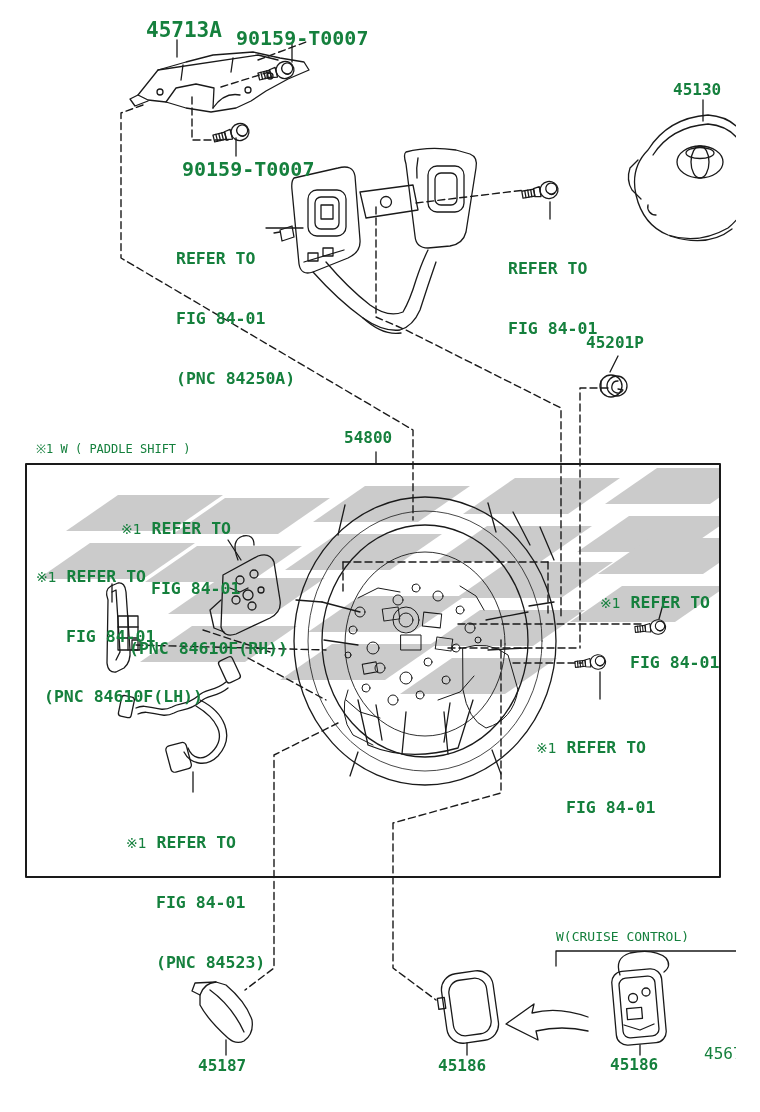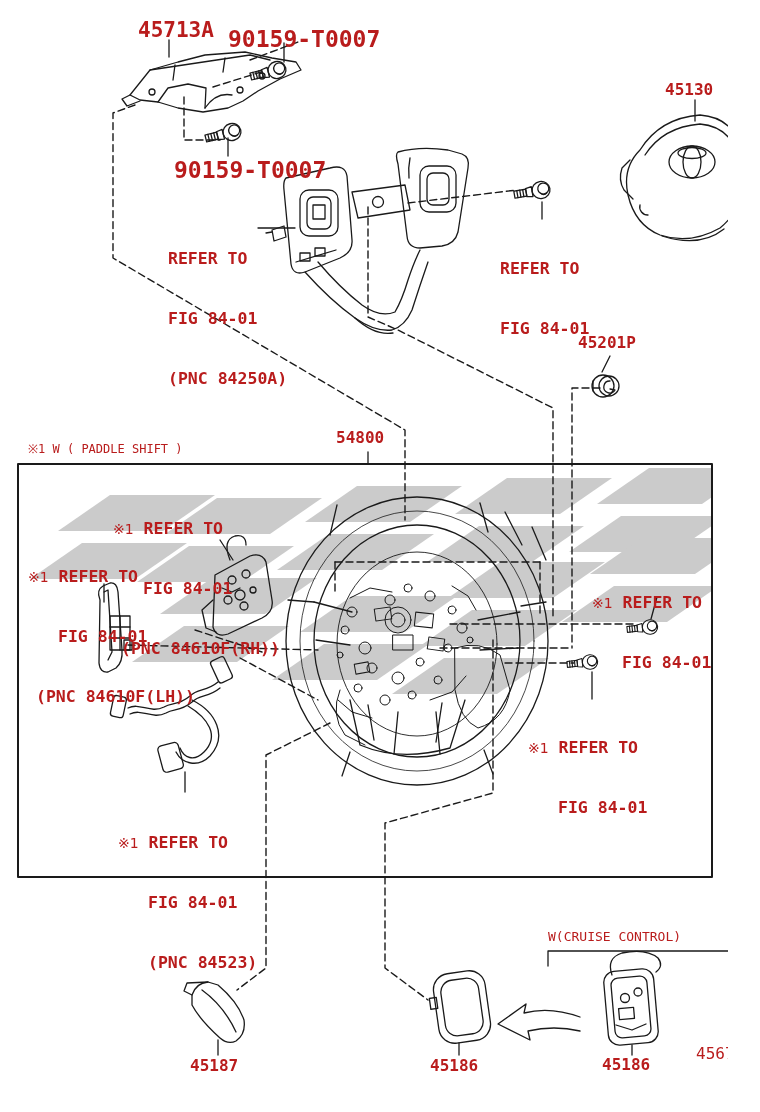--- a/index.html
+++ b/index.html
@@ -1,21 +1,21 @@
 <!DOCTYPE html>
 <html><head>
 <meta charset="utf-8">
 <style>
   html,body{margin:0;padding:0;background:#fff;}
   #canvas{position:relative;width:728px;height:1112px;background:#ffffff;overflow:hidden;
-          font-family:"DejaVu Sans Mono","Liberation Mono",monospace;color:#b91c1c;}
+          font-family:"DejaVu Sans Mono","Liberation Mono",monospace;color:#15803d;margin-left:8px;}
   #art{position:absolute;left:0;top:0;}
   .pn{position:absolute;font-weight:bold;font-size:16px;white-space:pre;letter-spacing:0px;}
   .pn.big{font-size:21px;}
-  .pn.med{font-size:23px;}
+  .pn.med{font-size:20px;}
   .note{position:absolute;font-size:12px;white-space:pre;}
   .fig{position:absolute;font-size:16px;white-space:pre;}
   .ref{position:absolute;font-size:16.5px;line-height:20px;white-space:pre;}
   .ref .b{font-weight:bold;}
   .ref .l{white-space:pre;}
   .ref .ind1{padding-left:30px;}
   .ref .ind2{padding-left:8px;}
   .pre{font-family:"DejaVu Sans",sans-serif;font-size:14px;font-weight:normal;}
 </style>
 </head>

